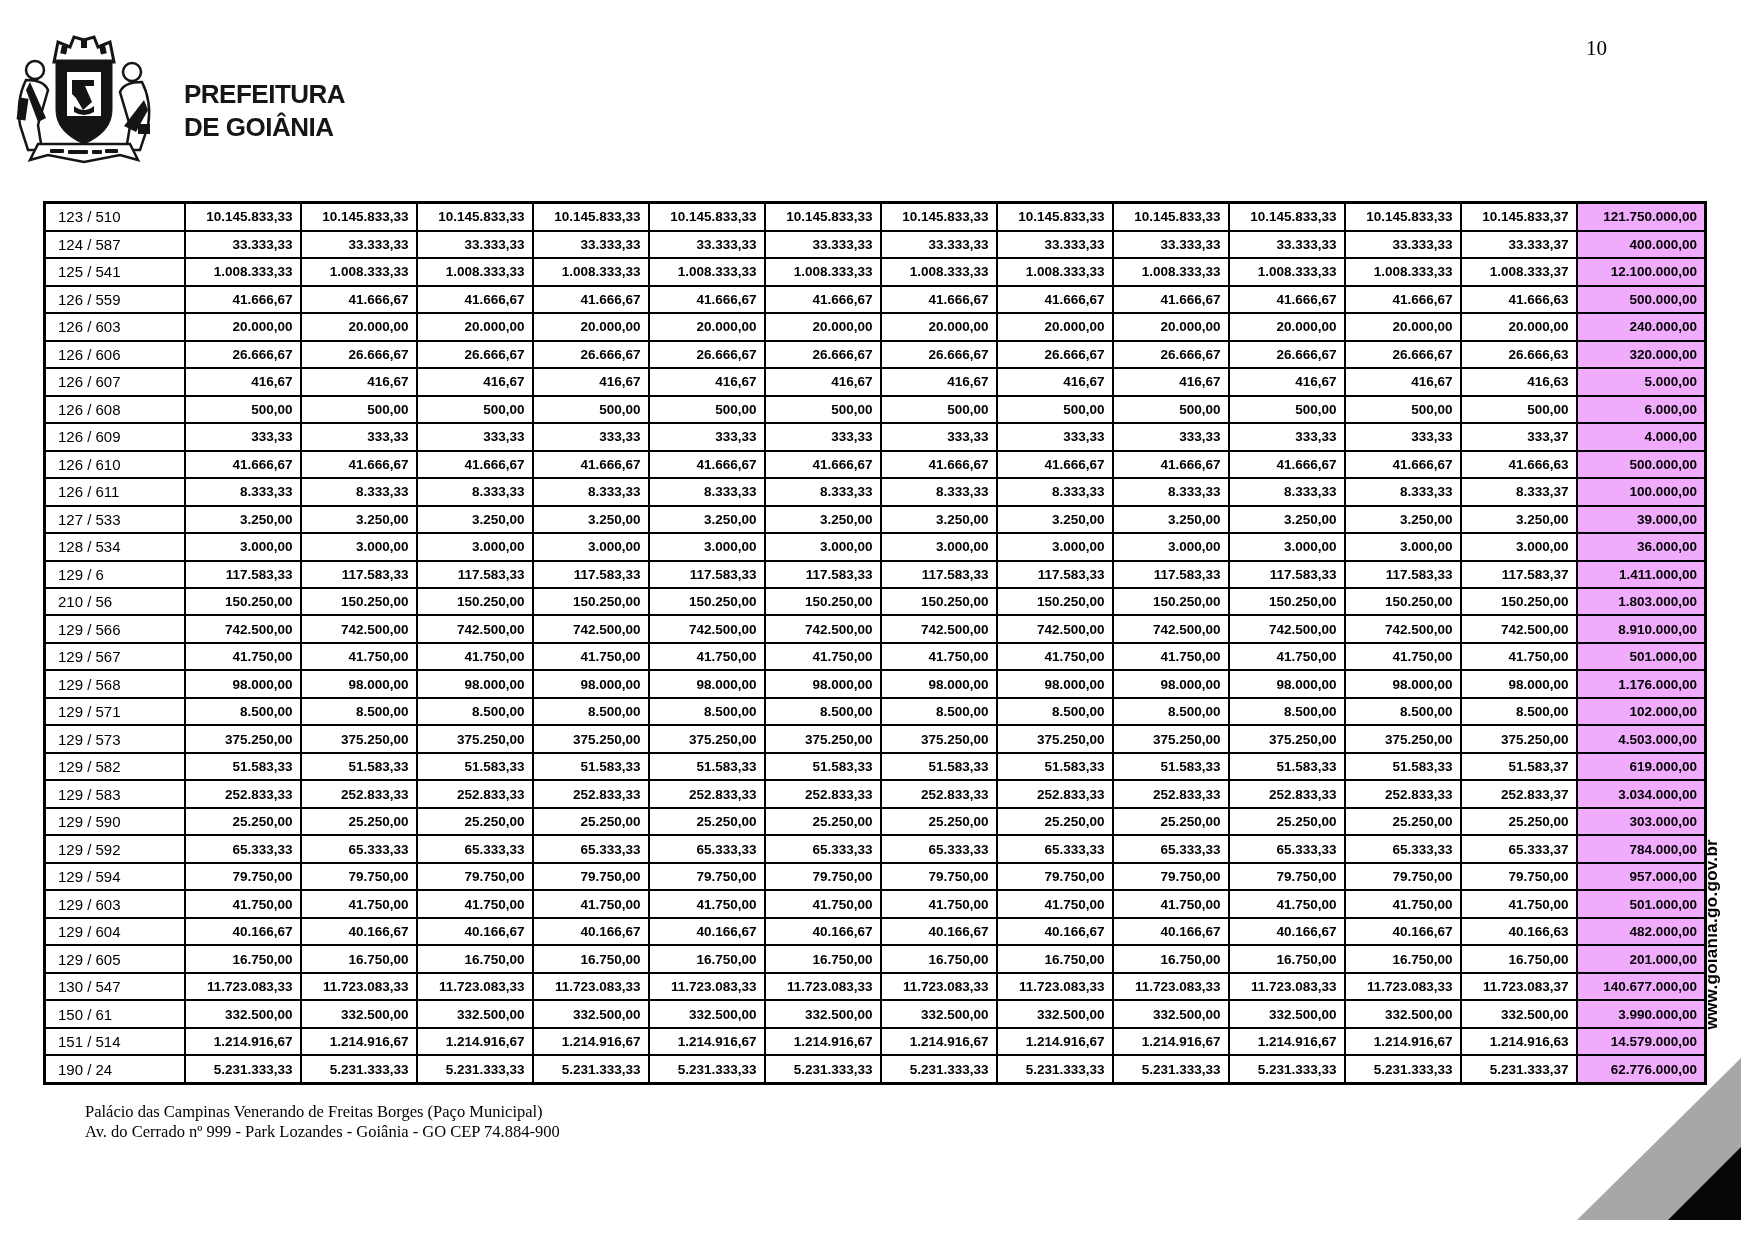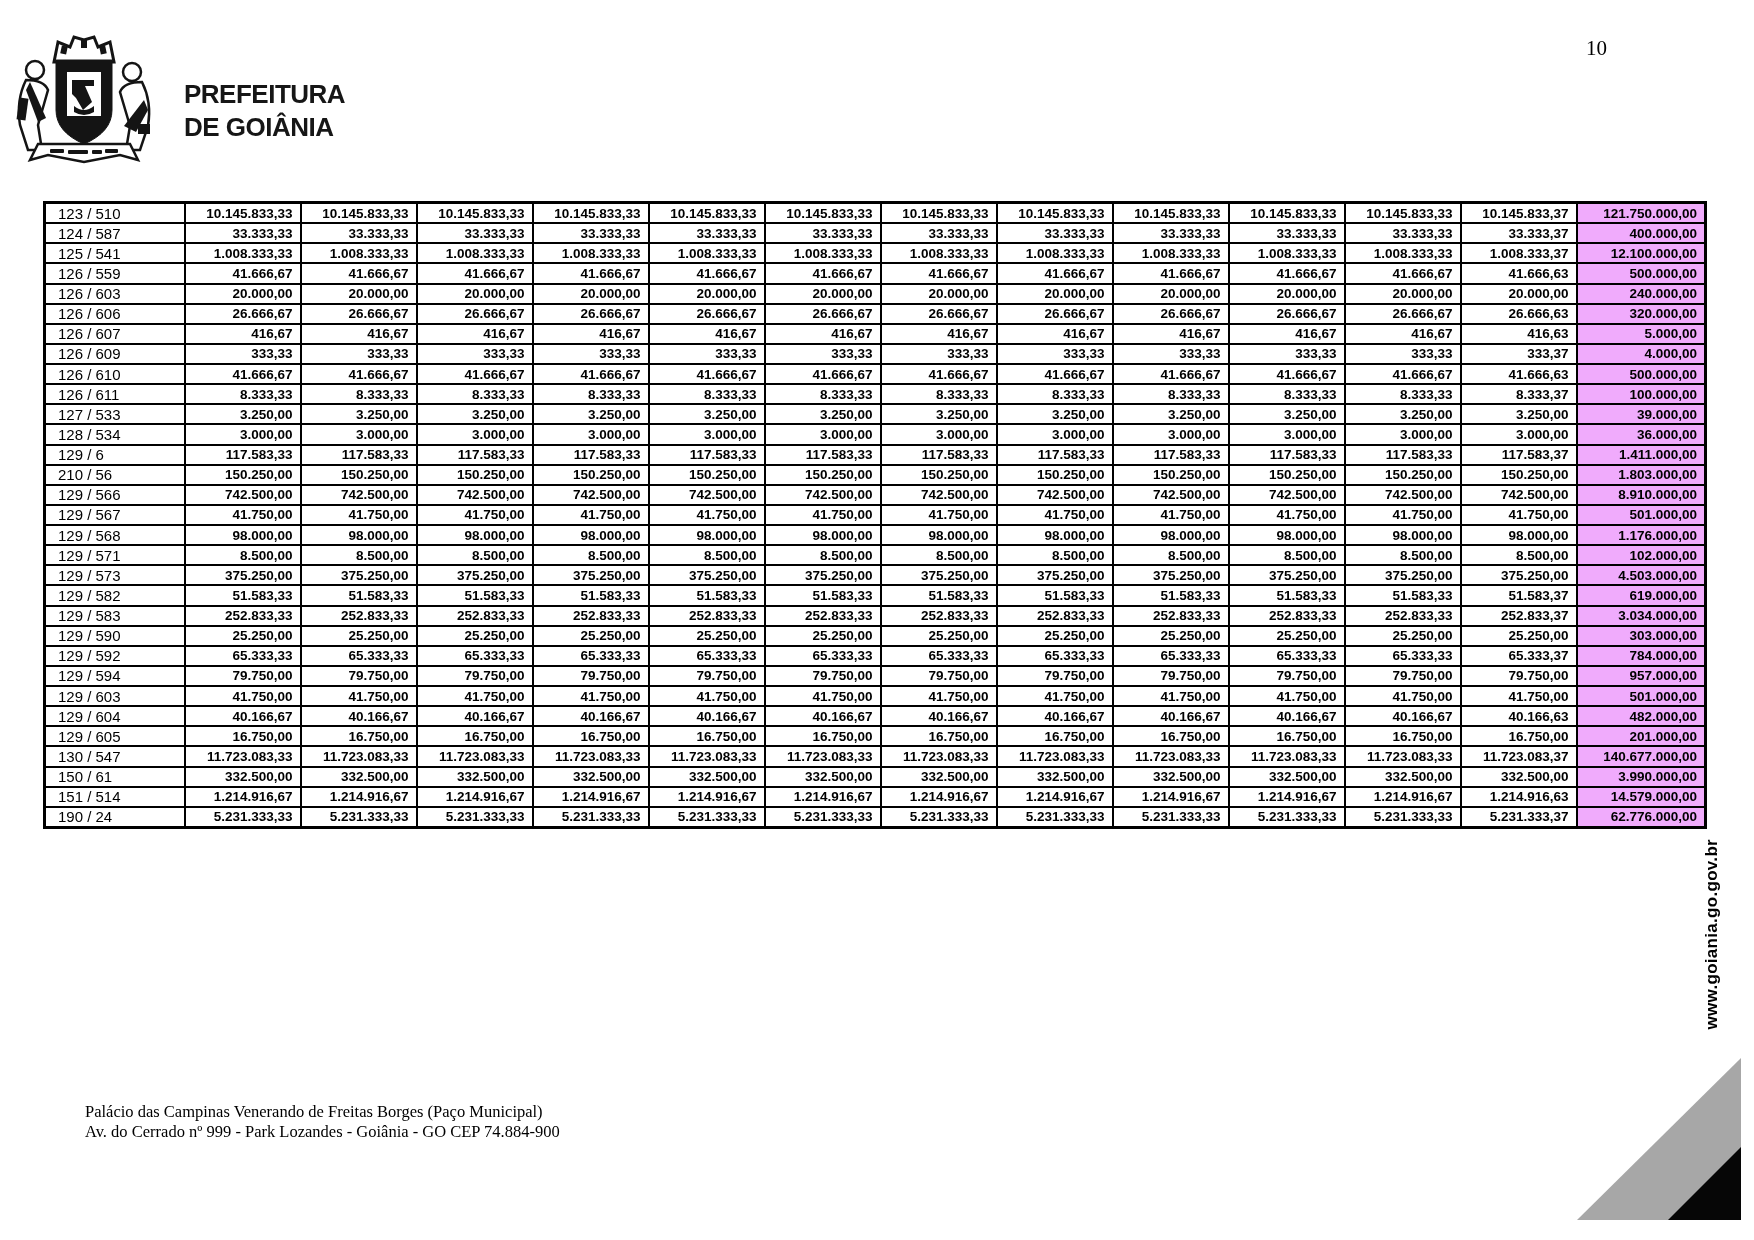--- a/index.html
+++ b/index.html
@@ -13,21 +13,21 @@
     position:absolute; left:184px; top:78px;
     font-weight:800; font-size:26px; line-height:33px; letter-spacing:-0.5px;
     color:#161616;
   }
   .page-number {
     position:absolute; left:1586px; top:36px;
     font-family:"Liberation Serif", serif; font-size:21px; color:#000;
   }
   
   .budget-table {
-    position:absolute; left:43px; top:201px; width:1661px; height:628px;
+    position:absolute; left:43px; top:201px; width:1661px; height:884px;
     border-collapse:collapse; table-layout:fixed; border:3px solid #000;
   }
   .budget-table td {
     border:2px solid #000; overflow:hidden; white-space:nowrap;
     vertical-align:middle; padding:0; color:#000;
   }
   .budget-table td.code  { text-align:left;  padding-left:12px; font-size:15px; font-weight:400; }
   .budget-table td.val   { text-align:right; padding-right:7px; font-size:13.5px; font-weight:700; }
   .budget-table td.total { background:#f0abfc; }
   
@@ -223,20 +223,36 @@
           <td class="val">416,67</td>
           <td class="val">416,67</td>
           <td class="val">416,67</td>
           <td class="val">416,67</td>
           <td class="val">416,67</td>
           <td class="val">416,67</td>
           <td class="val">416,63</td>
           <td class="val total">5.000,00</td>
         </tr>
         <tr>
+          <td class="code">126 / 608</td>
+          <td class="val">500,00</td>
+          <td class="val">500,00</td>
+          <td class="val">500,00</td>
+          <td class="val">500,00</td>
+          <td class="val">500,00</td>
+          <td class="val">500,00</td>
+          <td class="val">500,00</td>
+          <td class="val">500,00</td>
+          <td class="val">500,00</td>
+          <td class="val">500,00</td>
+          <td class="val">500,00</td>
+          <td class="val">500,00</td>
+          <td class="val total">6.000,00</td>
+        </tr>
+        <tr>
           <td class="code">126 / 609</td>
           <td class="val">333,33</td>
           <td class="val">333,33</td>
           <td class="val">333,33</td>
           <td class="val">333,33</td>
           <td class="val">333,33</td>
           <td class="val">333,33</td>
           <td class="val">333,33</td>
           <td class="val">333,33</td>
           <td class="val">333,33</td>

